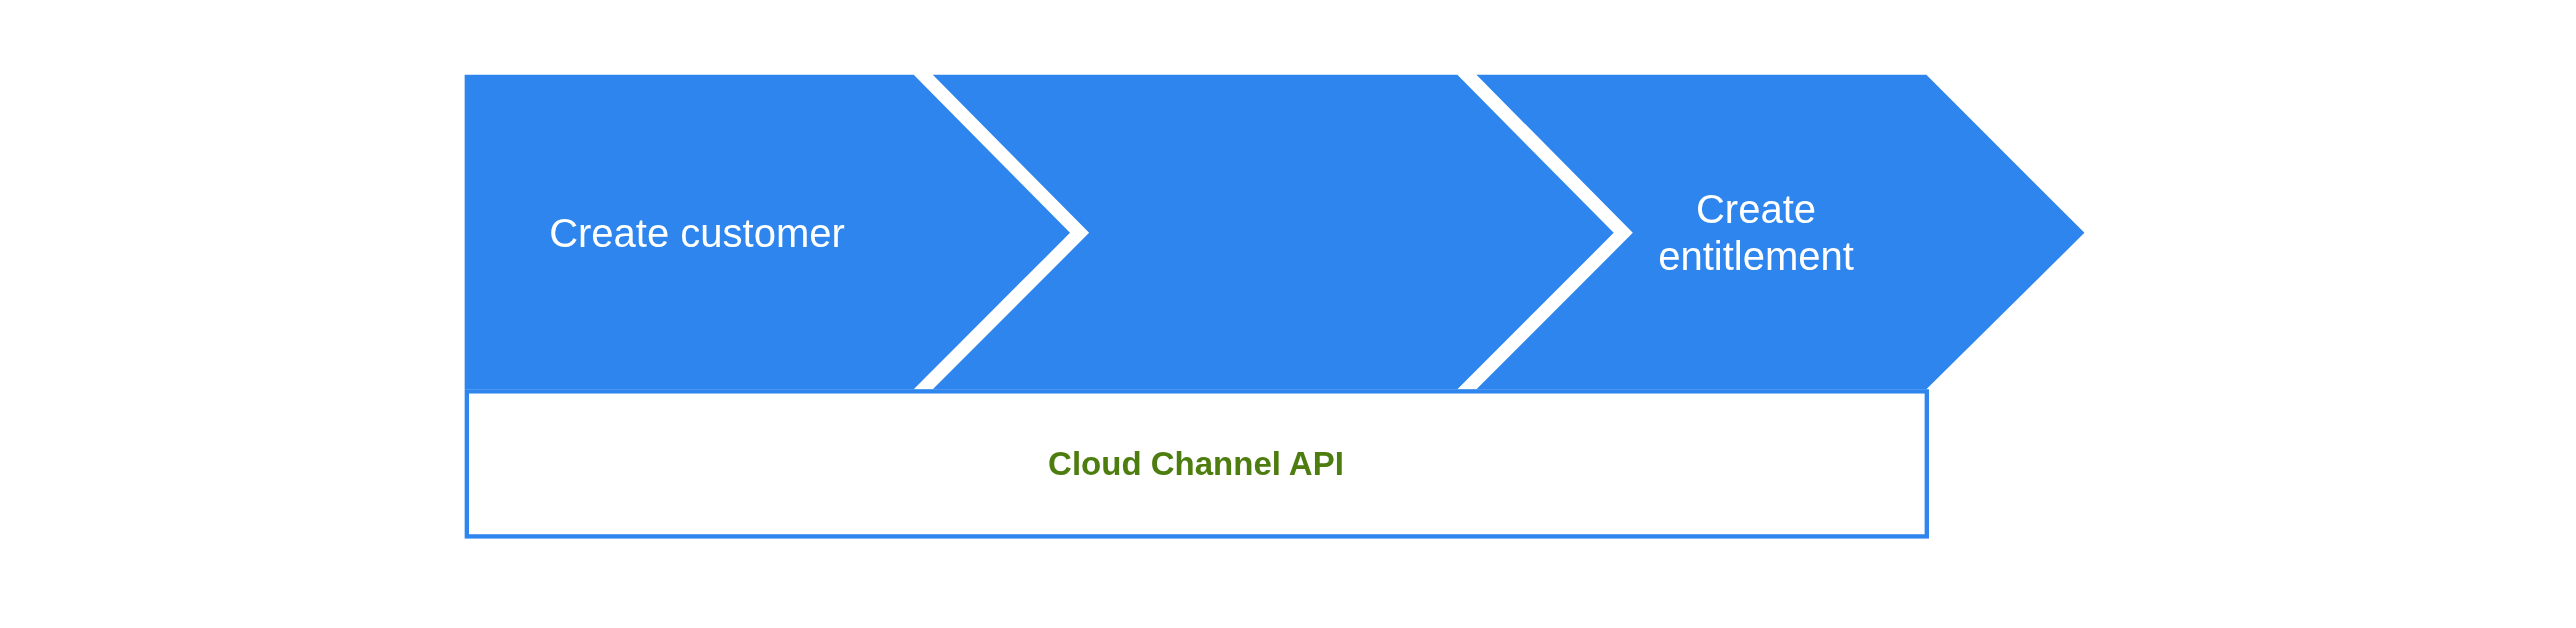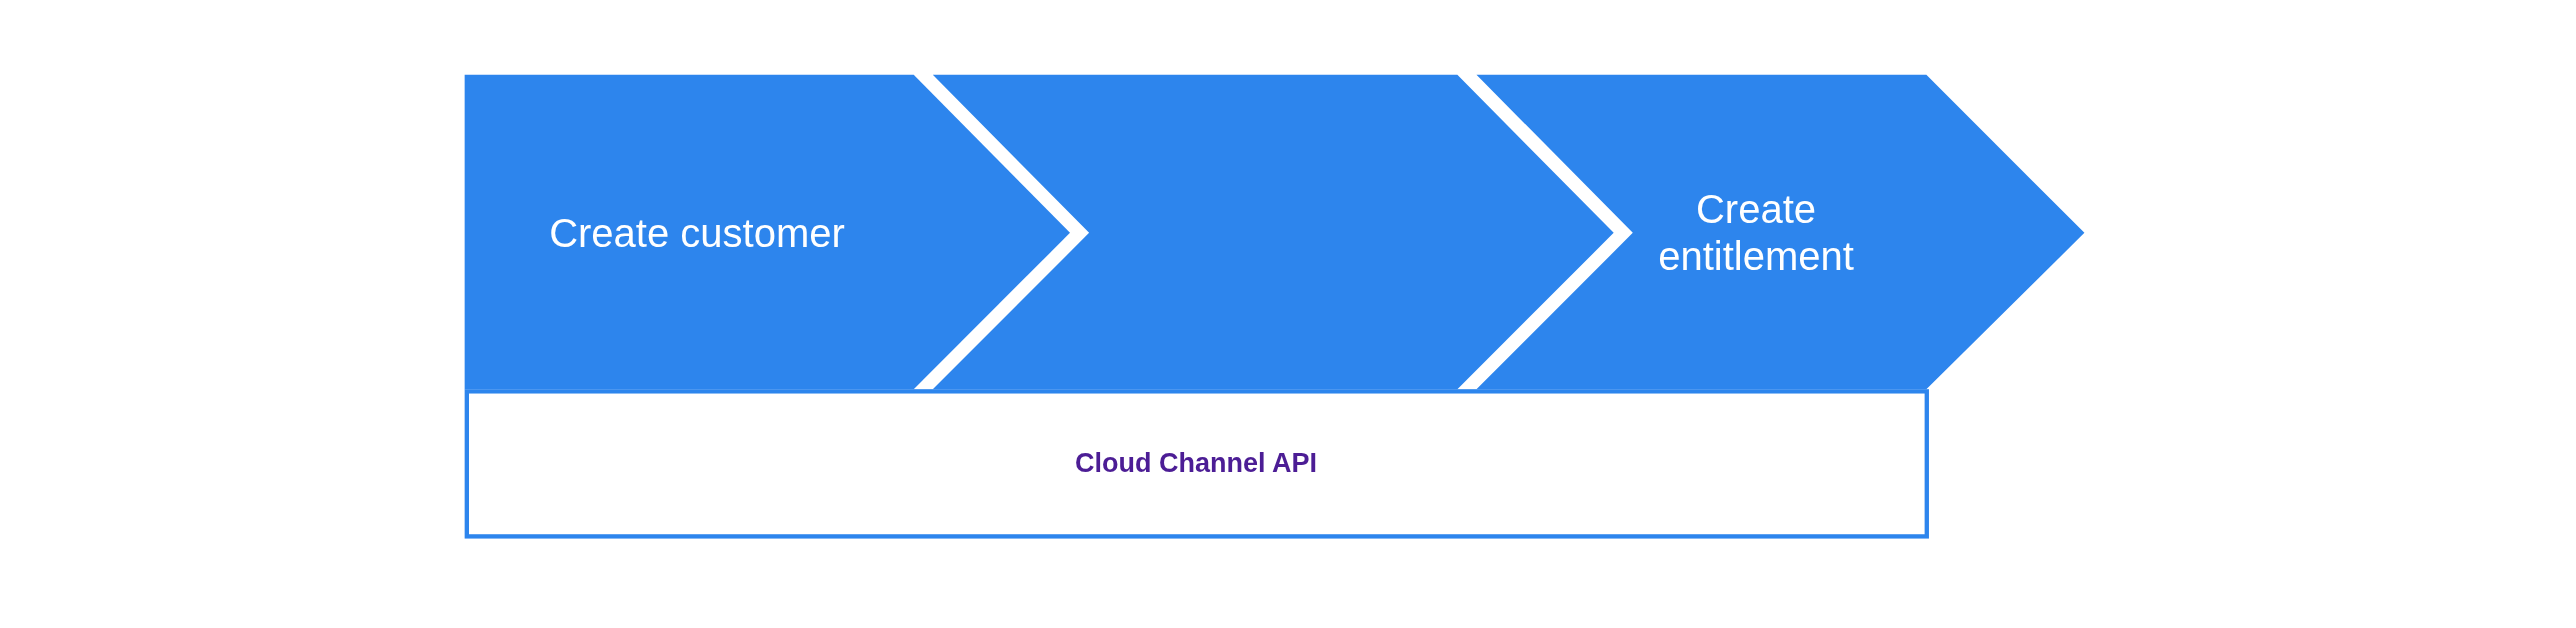--- a/index.html
+++ b/index.html
@@ -35,23 +35,23 @@
     line-height: 47px;
     font-weight: 400;
     text-align: center;
     white-space: pre-line;
     letter-spacing: 0px;
     transform: translate(-50%, -50%);
     pointer-events: none;
   }
   .api-label {
     position: absolute;
-    color: #4c1d95;
+    color: #4d7c0f;
     font-family: "Liberation Sans", sans-serif;
-    font-size: 27px;
+    font-size: 33px;
     font-weight: bold;
     line-height: 31px;
     text-align: center;
     white-space: nowrap;
     transform: translate(-50%, -50%);
   }
 </style>
 </head>
 <body>
 

